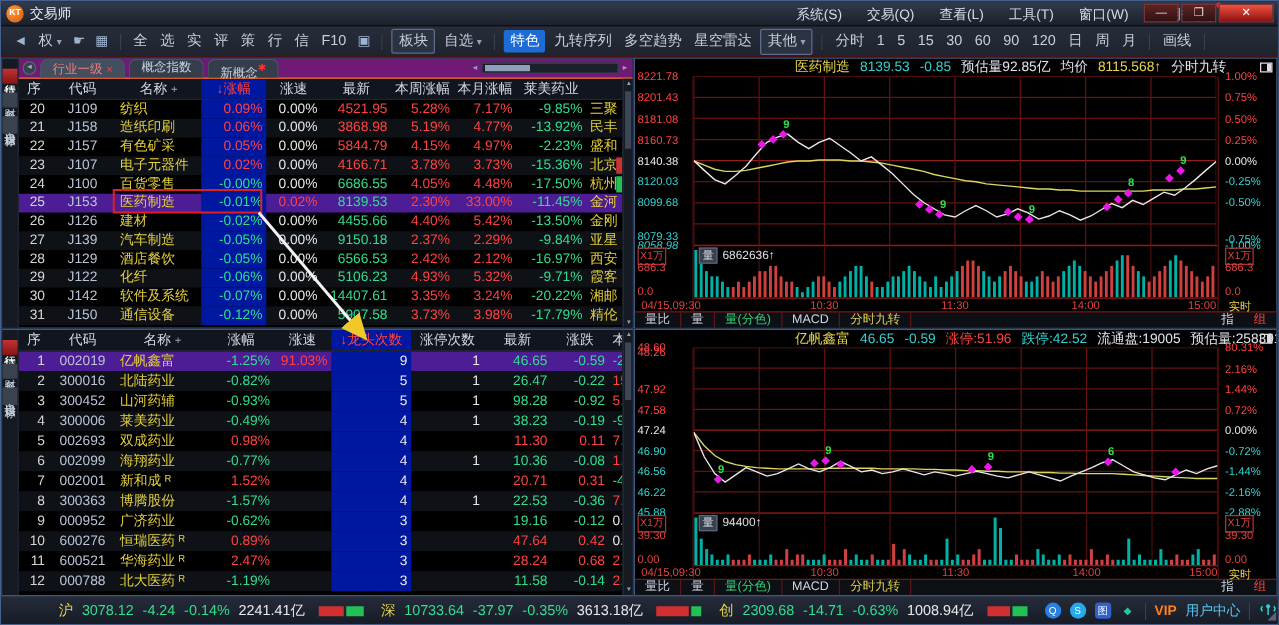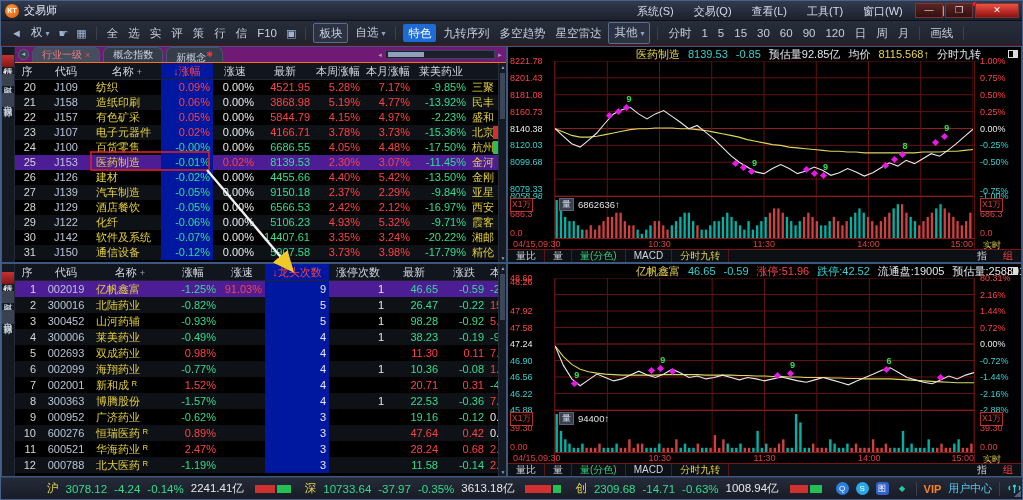--- a/index.html
+++ b/index.html
@@ -289,21 +289,21 @@
                     <div class="cell c-name">杭州</div>
                   </div>
                   <div class="trow alt sel" style="grid-template-columns: 24px 54px 68px 52px 44px 56px 50px 50px 56px 1fr; height: 15px; line-height: 15px;">
                     <div class="cell c-seq">25</div>
                     <div class="cell c-code">J153</div>
                     <div class="cell c-name">医药制造</div>
                     <div class="cell num green bgblue">-0.01%</div>
                     <div class="cell num red">0.02%</div>
                     <div class="cell num green">8139.53</div>
                     <div class="cell num red">2.30%</div>
-                    <div class="cell num red">3.07%</div>
+                    <div class="cell num red">33.00%</div>
                     <div class="cell num green">-11.45%</div>
                     <div class="cell c-name">金河</div>
                   </div>
                   <div class="trow" style="grid-template-columns: 24px 54px 68px 52px 44px 56px 50px 50px 56px 1fr; height: 15px; line-height: 15px;">
                     <div class="cell c-seq">26</div>
                     <div class="cell c-code">J126</div>
                     <div class="cell c-name">建材</div>
                     <div class="cell num green bgblue">-0.02%</div>
                     <div class="cell num whiteval">0.00%</div>
                     <div class="cell num green">4455.66</div>

